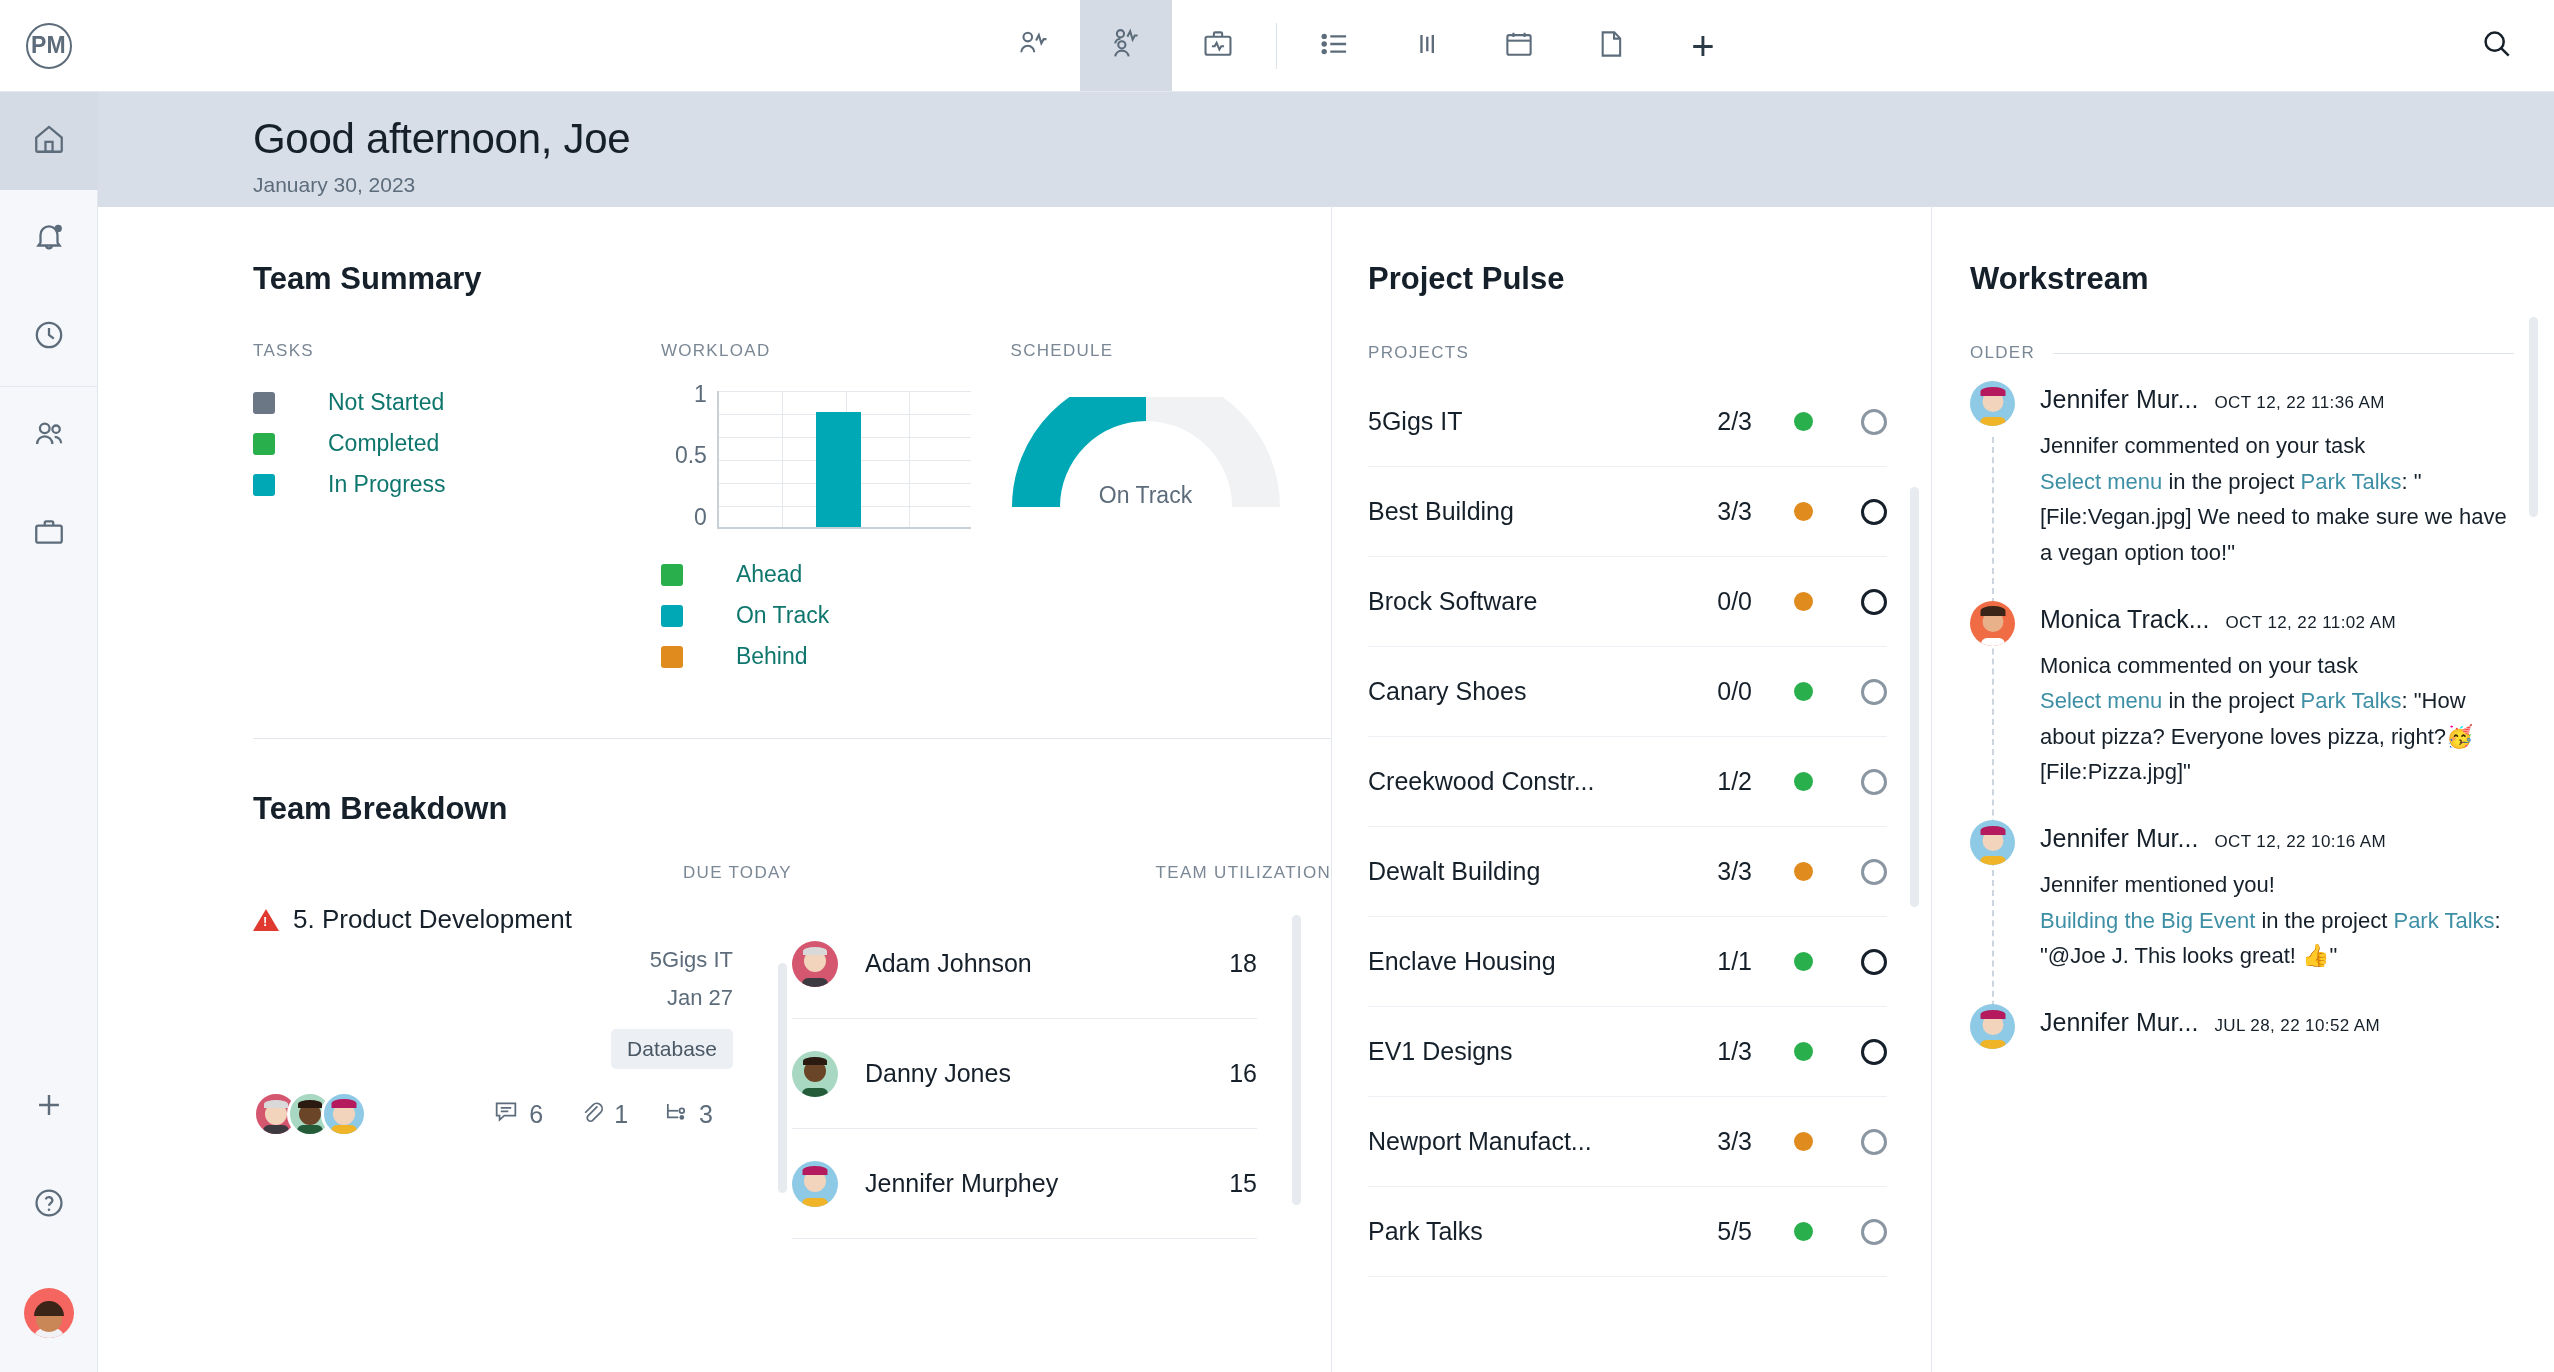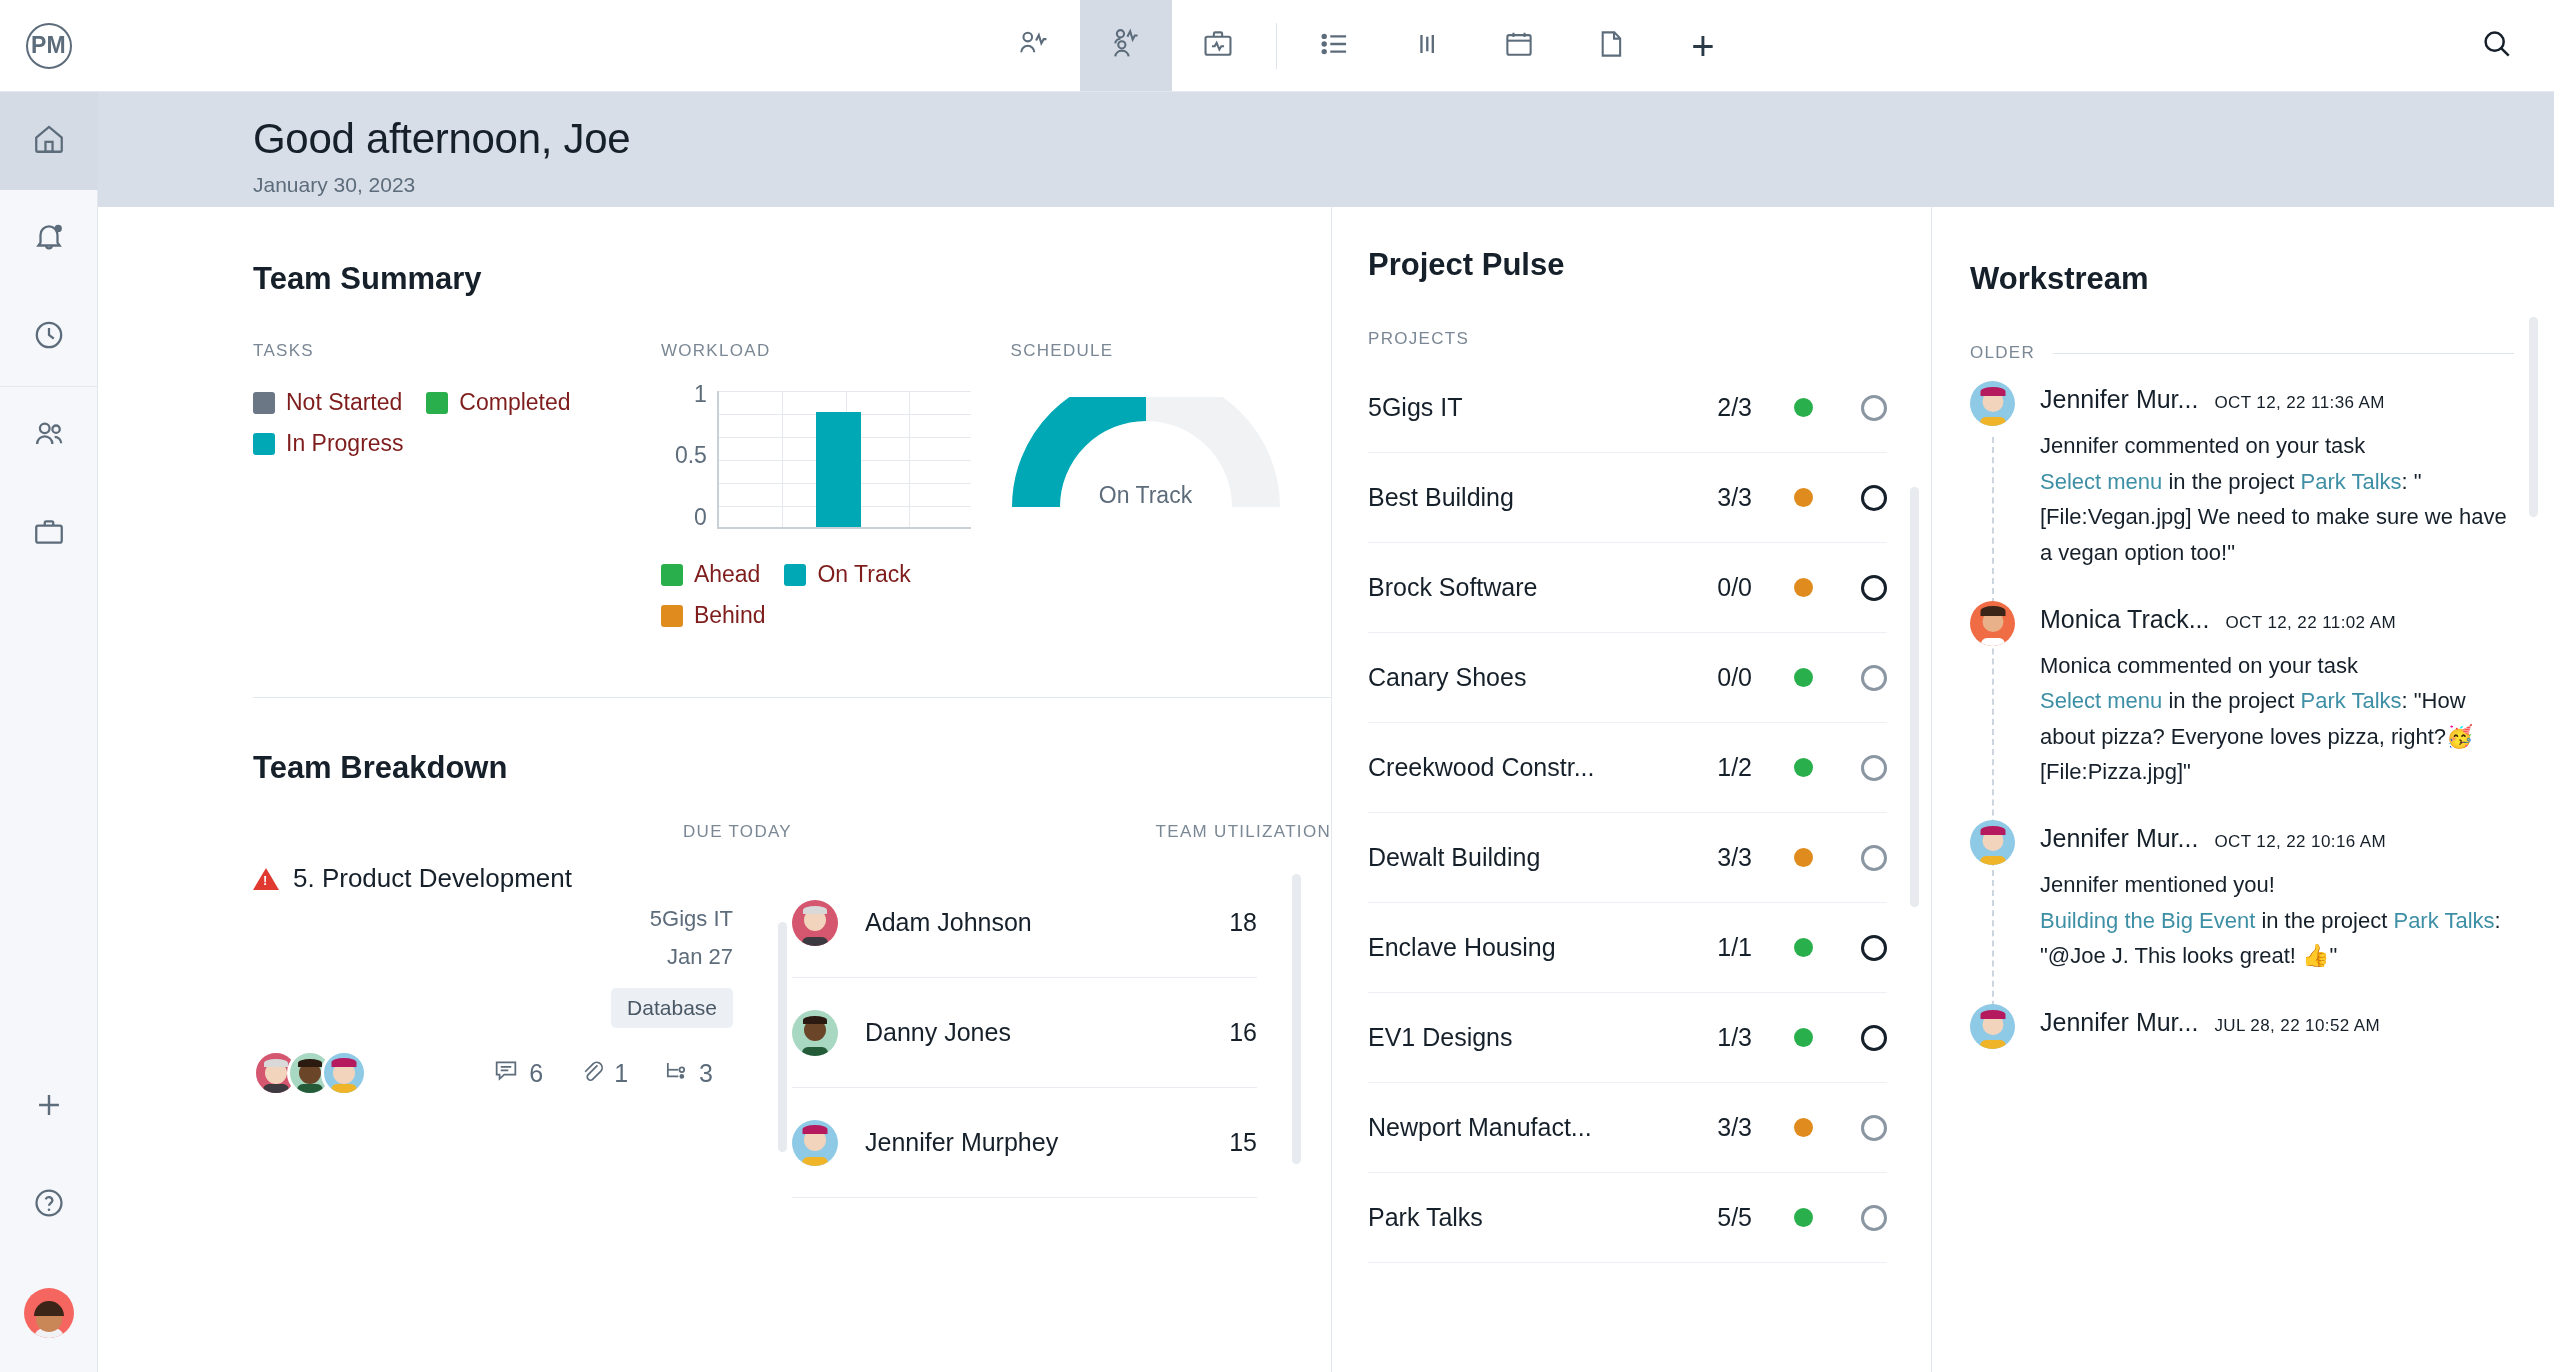--- a/index.html
+++ b/index.html
@@ -101,21 +101,21 @@
   }
   .pie-hub { position: absolute; left: 137px; top: 67px; width: 9px; height: 9px; border-radius: 50%; background: #fff; }
   .pie-lbl { position: absolute; font-size: 25px; color: #5d6c7b; }
   .pie-lbl.top { left: 118px; top: -13px; }
   .pie-lbl.left { left: 36px; top: 41px; }
   .pie-lbl.right { left: 197px; top: 104px; }
 
   .legend { margin-top: 28px; display: flex; flex-wrap: wrap; max-width: 360px; }
   .lg-item { display: flex; align-items: center; margin-right: 24px; margin-bottom: 14px; }
   .lg-sw { width: 22px; height: 22px; border-radius: 3px; margin-right: 11px; }
-  .lg-tx { font-size: 23px; color: #7f1d1d; }
+  .lg-tx { font-size: 23px; color: #0f766e; margin-left: 42px; }
 
   .bar-chart { position: relative; margin-top: 26px; width: 310px; height: 148px; }
   .bc-axis { position: absolute; left: 0; top: 0; width: 56px; height: 148px; }
   .bc-tick { position: absolute; right: 10px; font-size: 23px; color: #5d6c7b; }
   .bc-plot { position: absolute; left: 56px; top: 4px; width: 254px; height: 138px; border-left: 2px solid #c8d0d8; border-bottom: 2px solid #c8d0d8; }
   .bc-grid { position: absolute; inset: 0; }
   .bc-h { position: absolute; left: 0; right: 0; height: 1px; background: #e5e9ee; }
   .bc-v { position: absolute; top: 0; bottom: 0; width: 1px; background: #e5e9ee; }
   .bc-bar { position: absolute; bottom: 0; background: #00a7b5; }
 
@@ -146,21 +146,21 @@
 
   .util-list { margin-top: 26px; width: 465px; }
   .util-row { display: flex; align-items: center; height: 110px; border-bottom: 1px solid #e8ecf1; }
   .util-av { width: 46px; height: 46px; border-radius: 50%; overflow: hidden; position: relative; flex: 0 0 46px; }
   .util-name { margin-left: 27px; font-size: 25px; color: #16202a; }
   .util-val { margin-left: auto; font-size: 25px; color: #16202a; }
 
   .scrollbar { position: absolute; width: 9px; border-radius: 5px; background: #e7eaee; }
 
   
-  .pp-wrap { padding: 40px 44px 0 36px; }
+  .pp-wrap { padding: 54px 44px 0 36px; }
   .pp-kicker { margin-top: 46px; }
   .pp-list { margin-top: 14px; }
   .pp-row { display: flex; align-items: center; height: 90px; border-bottom: 1px solid #eceff3; }
   .pp-name { font-size: 25px; color: #16202a; flex: 1 1 auto; white-space: nowrap; overflow: hidden; }
   .pp-count { font-size: 25px; color: #16202a; width: 78px; text-align: right; }
   .pp-dot { width: 19px; height: 19px; border-radius: 50%; margin-left: 42px; flex: 0 0 19px; }
   .pp-ring { width: 26px; height: 26px; border-radius: 50%; margin-left: 48px; flex: 0 0 26px; border: 3.5px solid #5d6c7b; }
 
   
   .ws-wrap { padding: 54px 40px 0 38px; position: relative; height: 100%; }

